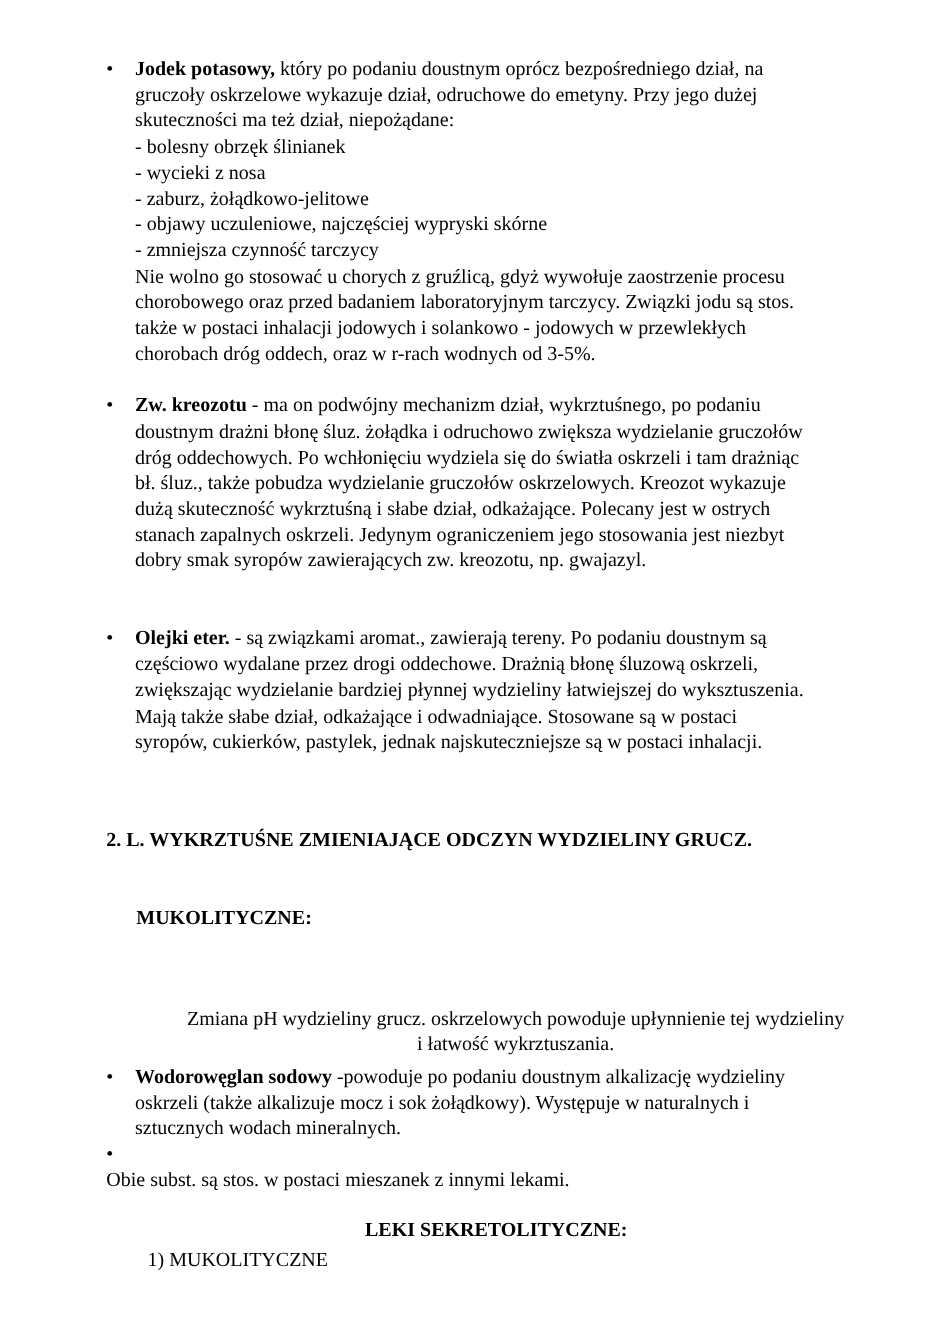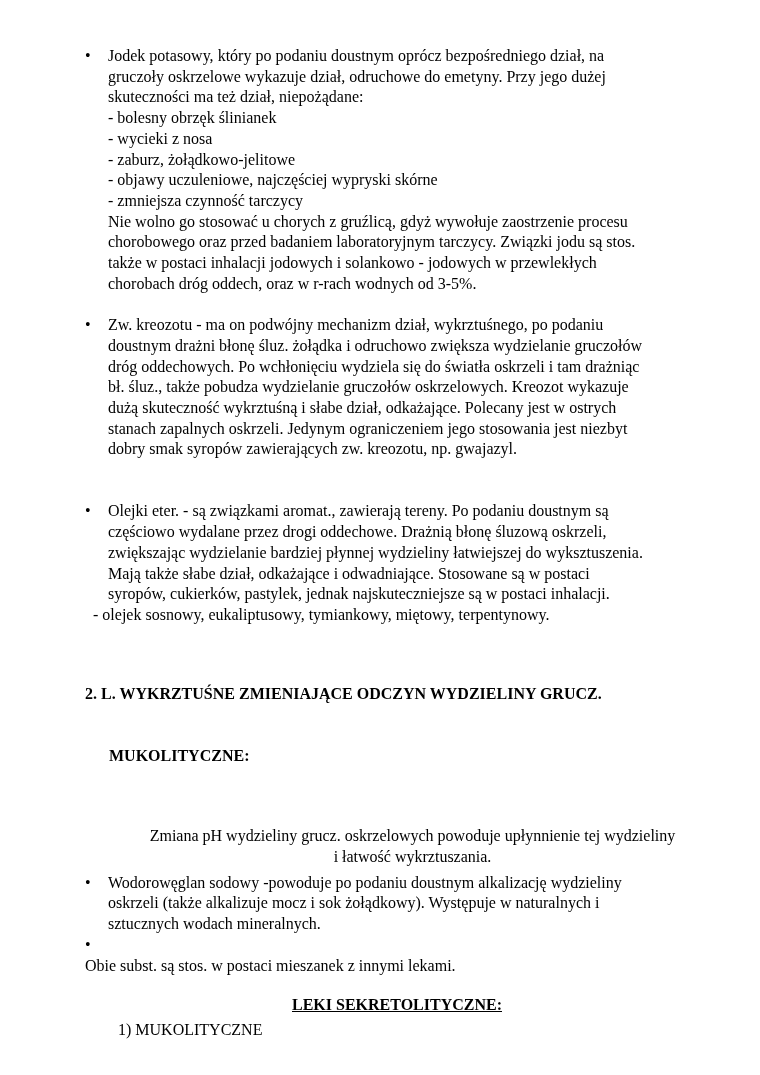--- a/index.html
+++ b/index.html
@@ -26,21 +26,21 @@
   }
   .bullet {
     flex: 0 0 23px;
     width: 23px;
   }
   .btext {
     white-space: pre;
     flex: 0 0 auto;
     max-width: 640px;
   }
-  .lead { font-weight: normal; }
+  .lead { font-weight: bold; }
   .note-line {
     margin-left: -15px;
     white-space: pre;
   }
   .sec-kreozot { margin-top: 20.7px; }
   .sec-olejki  { margin-top: 41.4px; }
   .heading {
     margin-top: 17px;
     font-weight: bold;
     white-space: pre;
@@ -55,21 +55,20 @@
   .para-obie {
     margin-top: 0;
     white-space: pre;
   }
   .leki-row {
     margin-top: 19px;
     padding-left: 207px;
   }
   .leki-title {
     font-weight: bold;
-    text-decoration: underline;
     white-space: pre;
   }
   .num-item1 {
     margin-top: 4px;
     padding-left: 33px;
     white-space: pre;
   }
 </style>
 </head>
 <body>
@@ -102,21 +101,21 @@
 stanach zapalnych oskrzeli. Jedynym ograniczeniem jego stosowania jest niezbyt
 dobry smak syropów zawierających zw. kreozotu, np. gwajazyl.</span></div>
   </div>
 
   <div class="bullet-item sec-olejki">
     <span class="bullet">•</span>
     <div class="btext"><span class="lead">Olejki eter.</span><span> - są związkami aromat., zawierają tereny. Po podaniu doustnym są
 częściowo wydalane przez drogi oddechowe. Drażnią błonę śluzową oskrzeli,
 zwiększając wydzielanie bardziej płynnej wydzieliny łatwiejszej do wyksztuszenia.
 Mają także słabe dział, odkażające i odwadniające. Stosowane są w postaci
-syropów, cukierków, pastylek, jednak najskuteczniejsze są w postaci inhalacji.</span><div class="note-line">- olejek sosnowy, eukaliptusowy, tymiankowy, miętowy, terpentynowy.</div></div>
+syropów, cukierków, pastylek, jednak najskuteczniejsze są w postaci inhalacji.</span></div>
   </div>
 
   <div class="heading">
     <div>2. L. WYKRZTUŚNE ZMIENIAJĄCE ODCZYN WYDZIELINY GRUCZ.</div>
     <div class="heading-line2">MUKOLITYCZNE:</div>
   </div>
 
   <div class="para-ph">Zmiana pH wydzieliny grucz. oskrzelowych powoduje upłynnienie tej wydzieliny
 i łatwość wykrztuszania.</div>
 

